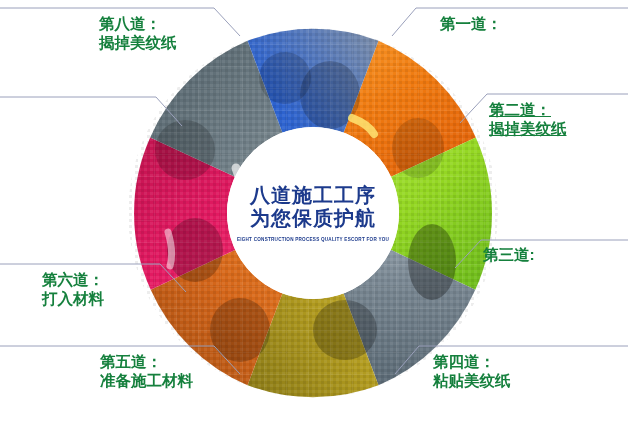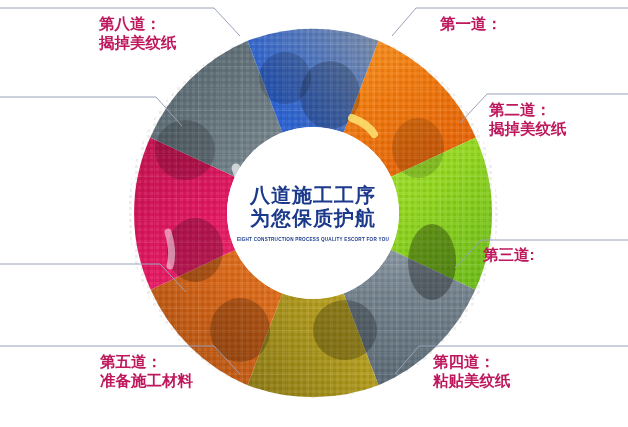--- a/index.html
+++ b/index.html
@@ -39,21 +39,21 @@
     font-size:4.6px;
     font-weight:bold;
     letter-spacing:.25px;
     transform:scaleY(1.25);
     white-space:nowrap;
   }
 
   
   .label{
     position:absolute;
-    color:#be185d;
+    color:#15803d;
     font-weight:bold;
     font-size:15.5px;
     line-height:19px;
     white-space:nowrap;
   }
   .label .l2{display:block;}
 
   
   svg.leaders{position:absolute;left:0;top:0;pointer-events:none;}
 </style>
@@ -180,39 +180,43 @@
   <div class="center-block">
     <div class="center-line">八道施工工序</div>
     <div class="center-line">为您保质护航</div>
     <div class="center-en">EIGHT CONSTRUCTION PROCESS QUALITY ESCORT FOR YOU</div>
   </div>
 
   <div class="label" style="left:418px;top:14px;margin-left:22px;">
     <span class="l1">第一道：</span>
   </div>
 
-  <div class="label" style="left:489px;top:100px;">
+  <div class="label" style="left:489px;top:100px;text-decoration:underline;">
     <span class="l1">第二道：</span>
     <span class="l2">揭掉美纹纸</span>
   </div>
 
   <div class="label" style="left:483px;top:245px;">
     <span class="l1">第三道:</span>
   </div>
 
   <div class="label" style="left:421px;top:352px;margin-left:12px;">
     <span class="l1">第四道：</span>
     <span class="l2">粘贴美纹纸</span>
   </div>
 
   <div class="label" style="left:100px;top:344px;margin-top:8px;">
     <span class="l1">第五道：</span>
     <span class="l2">准备施工材料</span>
   </div>
 
+  <div class="label" style="left:42px;top:270px;">
+    <span class="l1">第六道：</span>
+    <span class="l2">打入材料</span>
+  </div>
 
 
   <div class="label" style="left:99px;top:14px;">
     <span class="l1">第八道：</span>
     <span class="l2">揭掉美纹纸</span>
   </div>
 
 </div>
 
 </body></html>

